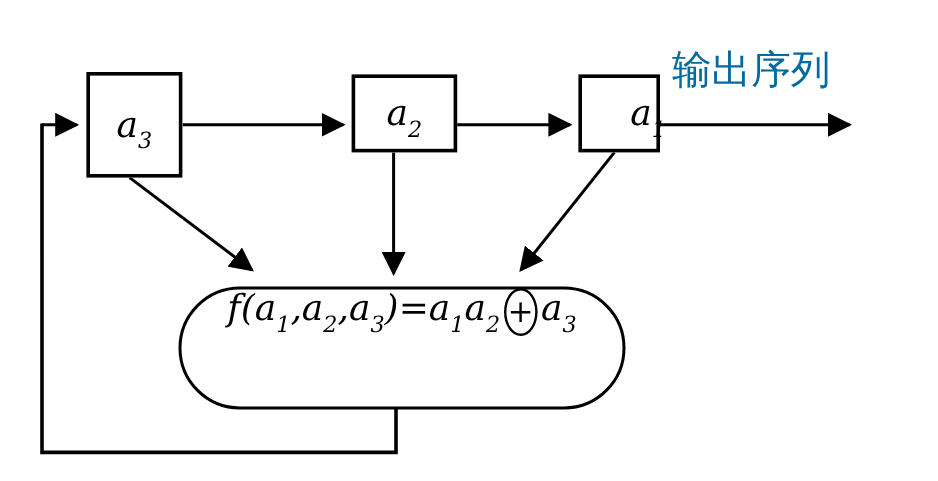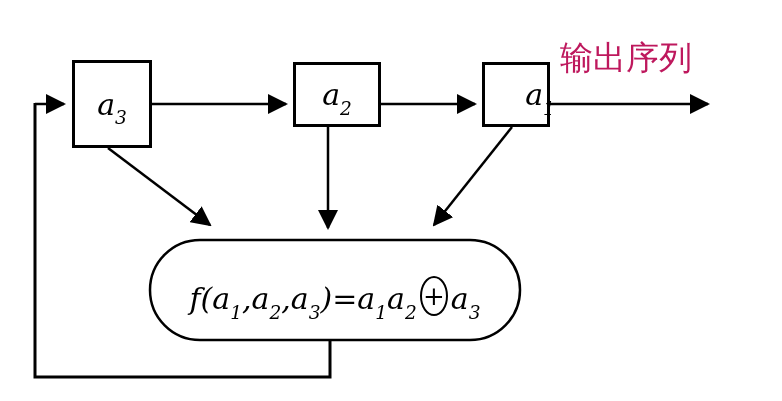--- a/index.html
+++ b/index.html
@@ -40,32 +40,32 @@
   }
   #box-a3 { left: 72px;  top: 60px; width: 80px; height: 88px; }
   #box-a2 { left: 293px; top: 62px; width: 88px; height: 65px; }
   #box-a1 { left: 482px; top: 62px; width: 68px; height: 65px; padding-left: 48px; }
   .output-label {
     position: absolute;
     left: 560px;
     top: 36px;
     width: 160px;
     font-size: 33px;
-    color: #be185d;
+    color: #0369a1;
     font-family: "Liberation Sans", "DejaVu Sans", sans-serif;
     white-space: nowrap;
   }
   .formula {
     position: absolute;
     left: 150px;
     top: 240px;
     width: 370px;
     height: 76px;
     display: flex;
-    align-items: flex-end;
+    align-items: flex-start;
     justify-content: center;
     font-size: 30px;
     font-style: italic;
     color: #000000;
     white-space: nowrap;
   }
   .formula .xor {
     display: inline-flex;
     align-items: center;
     justify-content: center;

